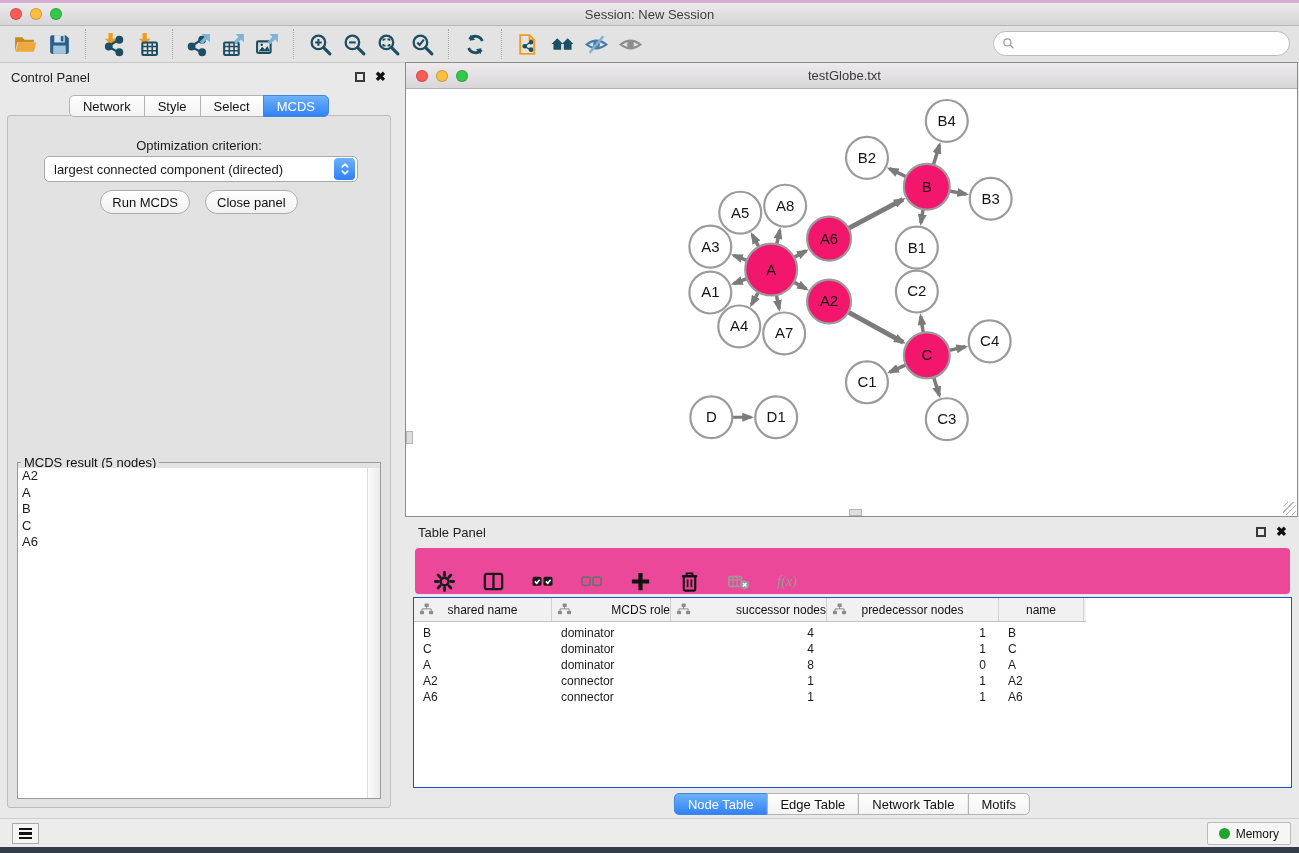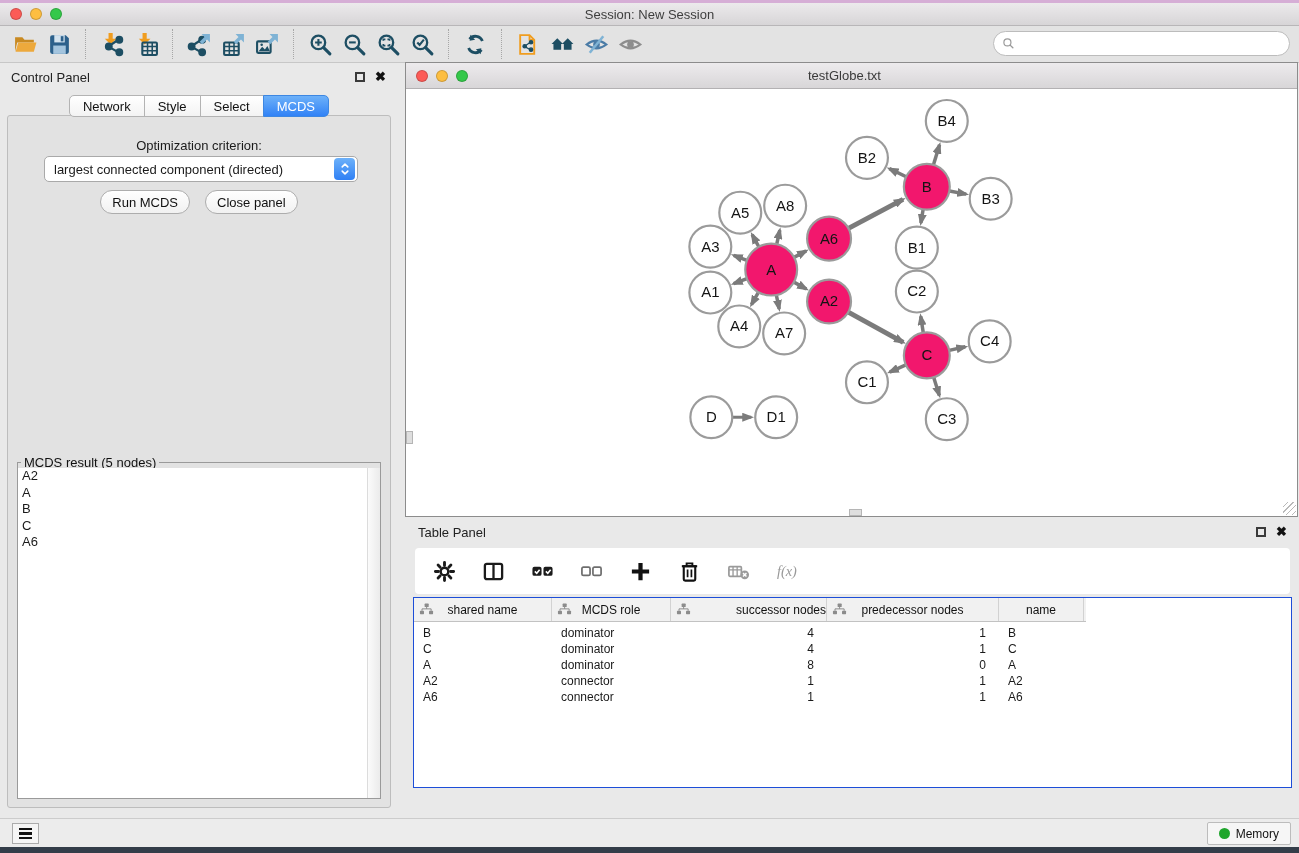--- a/index.html
+++ b/index.html
@@ -76,22 +76,22 @@
   .net-canvas svg { width:100%; height:100%; display:block; }
   .grip-left { position:absolute; left:0; top:368px; width:7px; height:13px; background:#dedede; border:1px solid #b5b5b5; }
   .grip-bottom { position:absolute; bottom:0; left:443px; width:13px; height:7px; background:#dedede; border:1px solid #b5b5b5; }
   .corner-grip { position:absolute; right:1px; bottom:1px; width:13px; height:13px;
     background:repeating-linear-gradient(135deg, transparent 0 3px, #b9b9b9 3px 4px); }
 
   
   .table-panel { position:absolute; left:405px; top:520px; width:894px; height:298px; }
   .tp-title { position:absolute; left:13px; top:5px; font-size:13px; color:#222; }
   .tp-icons { position:absolute; right:12px; top:7px; }
-  .tp-toolbar { position:absolute; top:28px; left:10px; right:9px; height:46px; background:#ffffff;
-    border-radius:4px; display:flex; align-items:center; padding-left:16px; gap:23px; }
+  .tp-toolbar { position:absolute; top:28px; left:10px; right:9px; height:46px; background:#ec4899;
+    border-radius:4px; display:flex; align-items:flex-end; padding-left:16px; gap:23px; }
   .tp-toolbar .tb-btn { width:26px; height:26px; }
   .tp-toolbar .tb-btn svg { width:23px; height:23px; }
   .tbl { position:absolute; top:77px; left:8px; right:7px; height:191px; background:#fff;
     border:1px solid #1d4ed8; overflow:hidden; }
   .tbl-head { display:flex; height:24px; background:#f1f1f1; border-bottom:1px solid #c2c2c2; width:672px; }
   .th { position:relative; border-right:1px solid #d2d2d2; display:flex; align-items:center;
     justify-content:center; font-size:12px; color:#111; }
   .th .hicon { position:absolute; left:5px; top:4px; width:15px; height:15px; }
   .th .hicon svg { width:15px; height:15px; }
   .tbl-body { padding-top:3px; }
@@ -566,21 +566,21 @@
                 <g fill="#8c8c8c">
                   <rect x="9" y="2.5" width="6.5" height="5.5" rx="1"></rect>
                   <rect x="1.5" y="14" width="6.5" height="5.5" rx="1"></rect>
                   <rect x="16" y="14" width="6.5" height="5.5" rx="1"></rect>
                 </g>
                 <path d="M12.2 8v3M4.8 14v-3h14.6v3" stroke="#8c8c8c" stroke-width="1.6" fill="none"></path>
               </svg>
             </span>
             <span>shared name</span>
           </div>
-          <div class="th" style="width: 119px;">
+          <div class="th" style="width: 119px; justify-content: flex-end;">
             <span class="hicon icn">
               <svg viewBox="0 0 24 24">
                 <g fill="#8c8c8c">
                   <rect x="9" y="2.5" width="6.5" height="5.5" rx="1"></rect>
                   <rect x="1.5" y="14" width="6.5" height="5.5" rx="1"></rect>
                   <rect x="16" y="14" width="6.5" height="5.5" rx="1"></rect>
                 </g>
                 <path d="M12.2 8v3M4.8 14v-3h14.6v3" stroke="#8c8c8c" stroke-width="1.6" fill="none"></path>
               </svg>
             </span>
@@ -647,20 +647,28 @@
           </div>
           <div class="tr">
             <div class="td left" style="width: 138px;">A6</div>
             <div class="td left" style="width: 119px;">connector</div>
             <div class="td right" style="width: 156px;">1</div>
             <div class="td right" style="width: 172px;">1</div>
             <div class="td left" style="width: 85px;">A6</div>
           </div>
         </div>
     </div>
+    <div class="tp-tabs">
+      <div class="seg" id="tp-tabs-seg">
+          <button class="seg-btn active">Node Table</button>
+          <button class="seg-btn">Edge Table</button>
+          <button class="seg-btn">Network Table</button>
+          <button class="seg-btn">Motifs</button>
+        </div>
+    </div>
   </div>
 
   <div class="statusbar">
     <button class="list-btn">
       <span class="list-glyph">
           <i></i>
           <i></i>
           <i></i>
         </span>
     </button>

